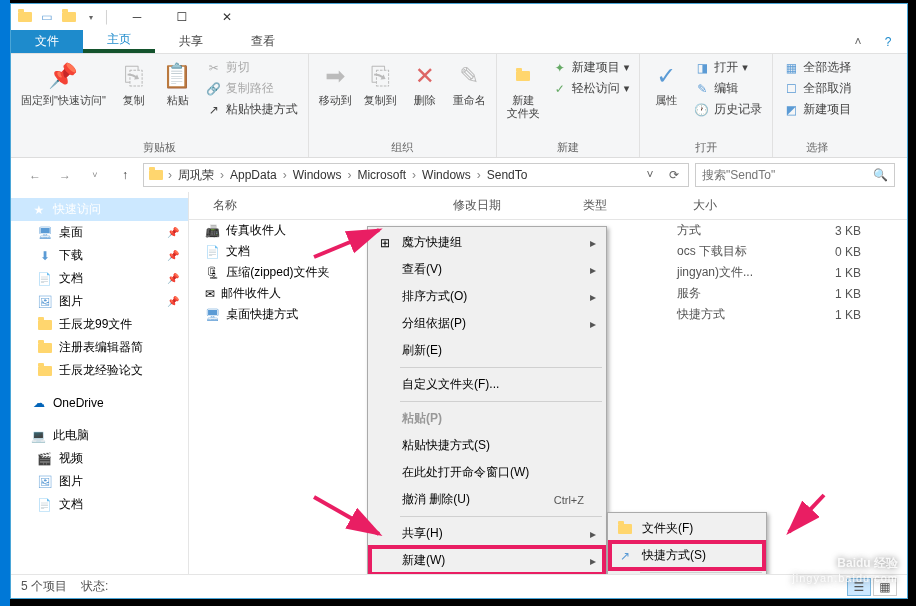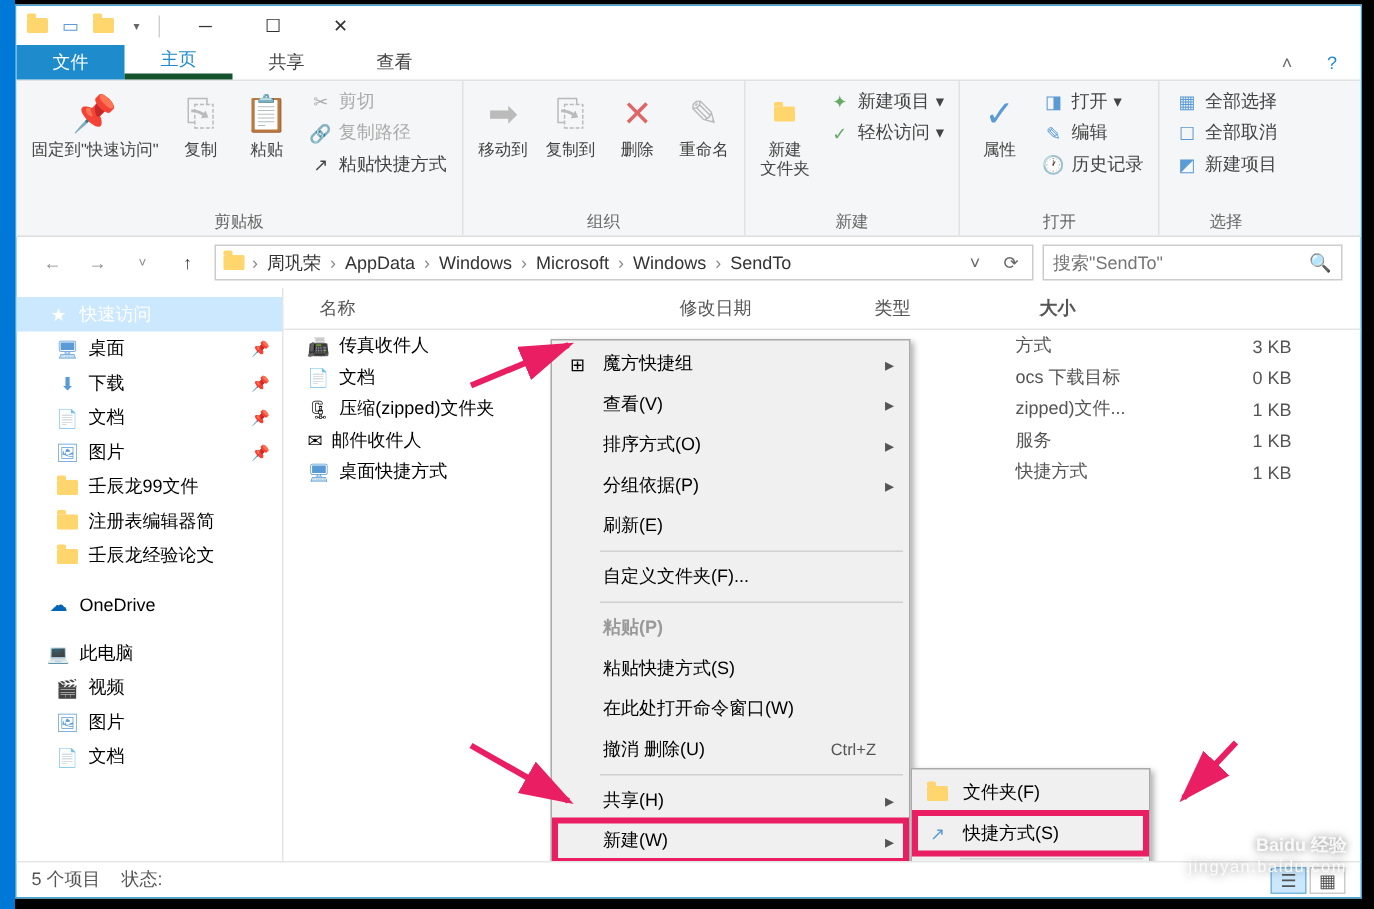--- a/index.html
+++ b/index.html
@@ -58,21 +58,21 @@
 .sb-item.active { background: #cce8ff; }
 .sb-item .ic { width: 16px; height: 16px; display: flex; align-items: center; justify-content: center; }
 .sb-spacer { height: 10px; }
 
 .fileview { flex: 1; display: flex; flex-direction: column; position: relative; }
 .columns { height: 28px; display: flex; align-items: center; border-bottom: 1px solid #e5e5e5; padding-left: 16px; }
 .col { color: #555; padding: 0 8px; }
 .col.name { width: 240px; }
 .col.date { width: 130px; }
 .col.type { width: 110px; }
-.col.size { width: 70px; font-weight: bold; }
+.col.size { width: 70px; }
 .filelist { flex: 1; position: relative; }
 .file-row { display: flex; align-items: center; padding: 2px 8px 2px 16px; gap: 6px; }
 .file-row .fn { width: 240px; display: flex; align-items: center; gap: 6px; }
 .file-row .fs { width: 70px; text-align: right; color: #555; padding-right: 12px; }
 .file-row .ft { width: 120px; color: #555; }
 
 
 .ctx-menu { position: absolute; background: #f0f0f0; border: 1px solid #aaa; box-shadow: 2px 2px 4px rgba(0,0,0,0.3); padding: 2px; }
 .ctx-item { display: flex; align-items: center; padding: 5px 30px 5px 32px; position: relative; white-space: nowrap; }
 .ctx-item .arrow { position: absolute; right: 8px; color: #555; }
@@ -375,21 +375,21 @@
             <div style="width:220px"></div>
             <div class="ft">ocs 下载目标</div>
             <div class="fs">0 KB</div>
           </div>
         <div class="file-row">
             <div class="fn">
               <span class="ic">🗜</span>
               <span>压缩(zipped)文件夹</span>
             </div>
             <div style="width:220px"></div>
-            <div class="ft">zipped)文件...</div>
+            <div class="ft">jingyan)文件...</div>
             <div class="fs">1 KB</div>
           </div>
         <div class="file-row">
             <div class="fn">
               <span class="ic">✉</span>
               <span>邮件收件人</span>
             </div>
             <div style="width:220px"></div>
             <div class="ft">服务</div>
             <div class="fs">1 KB</div>

